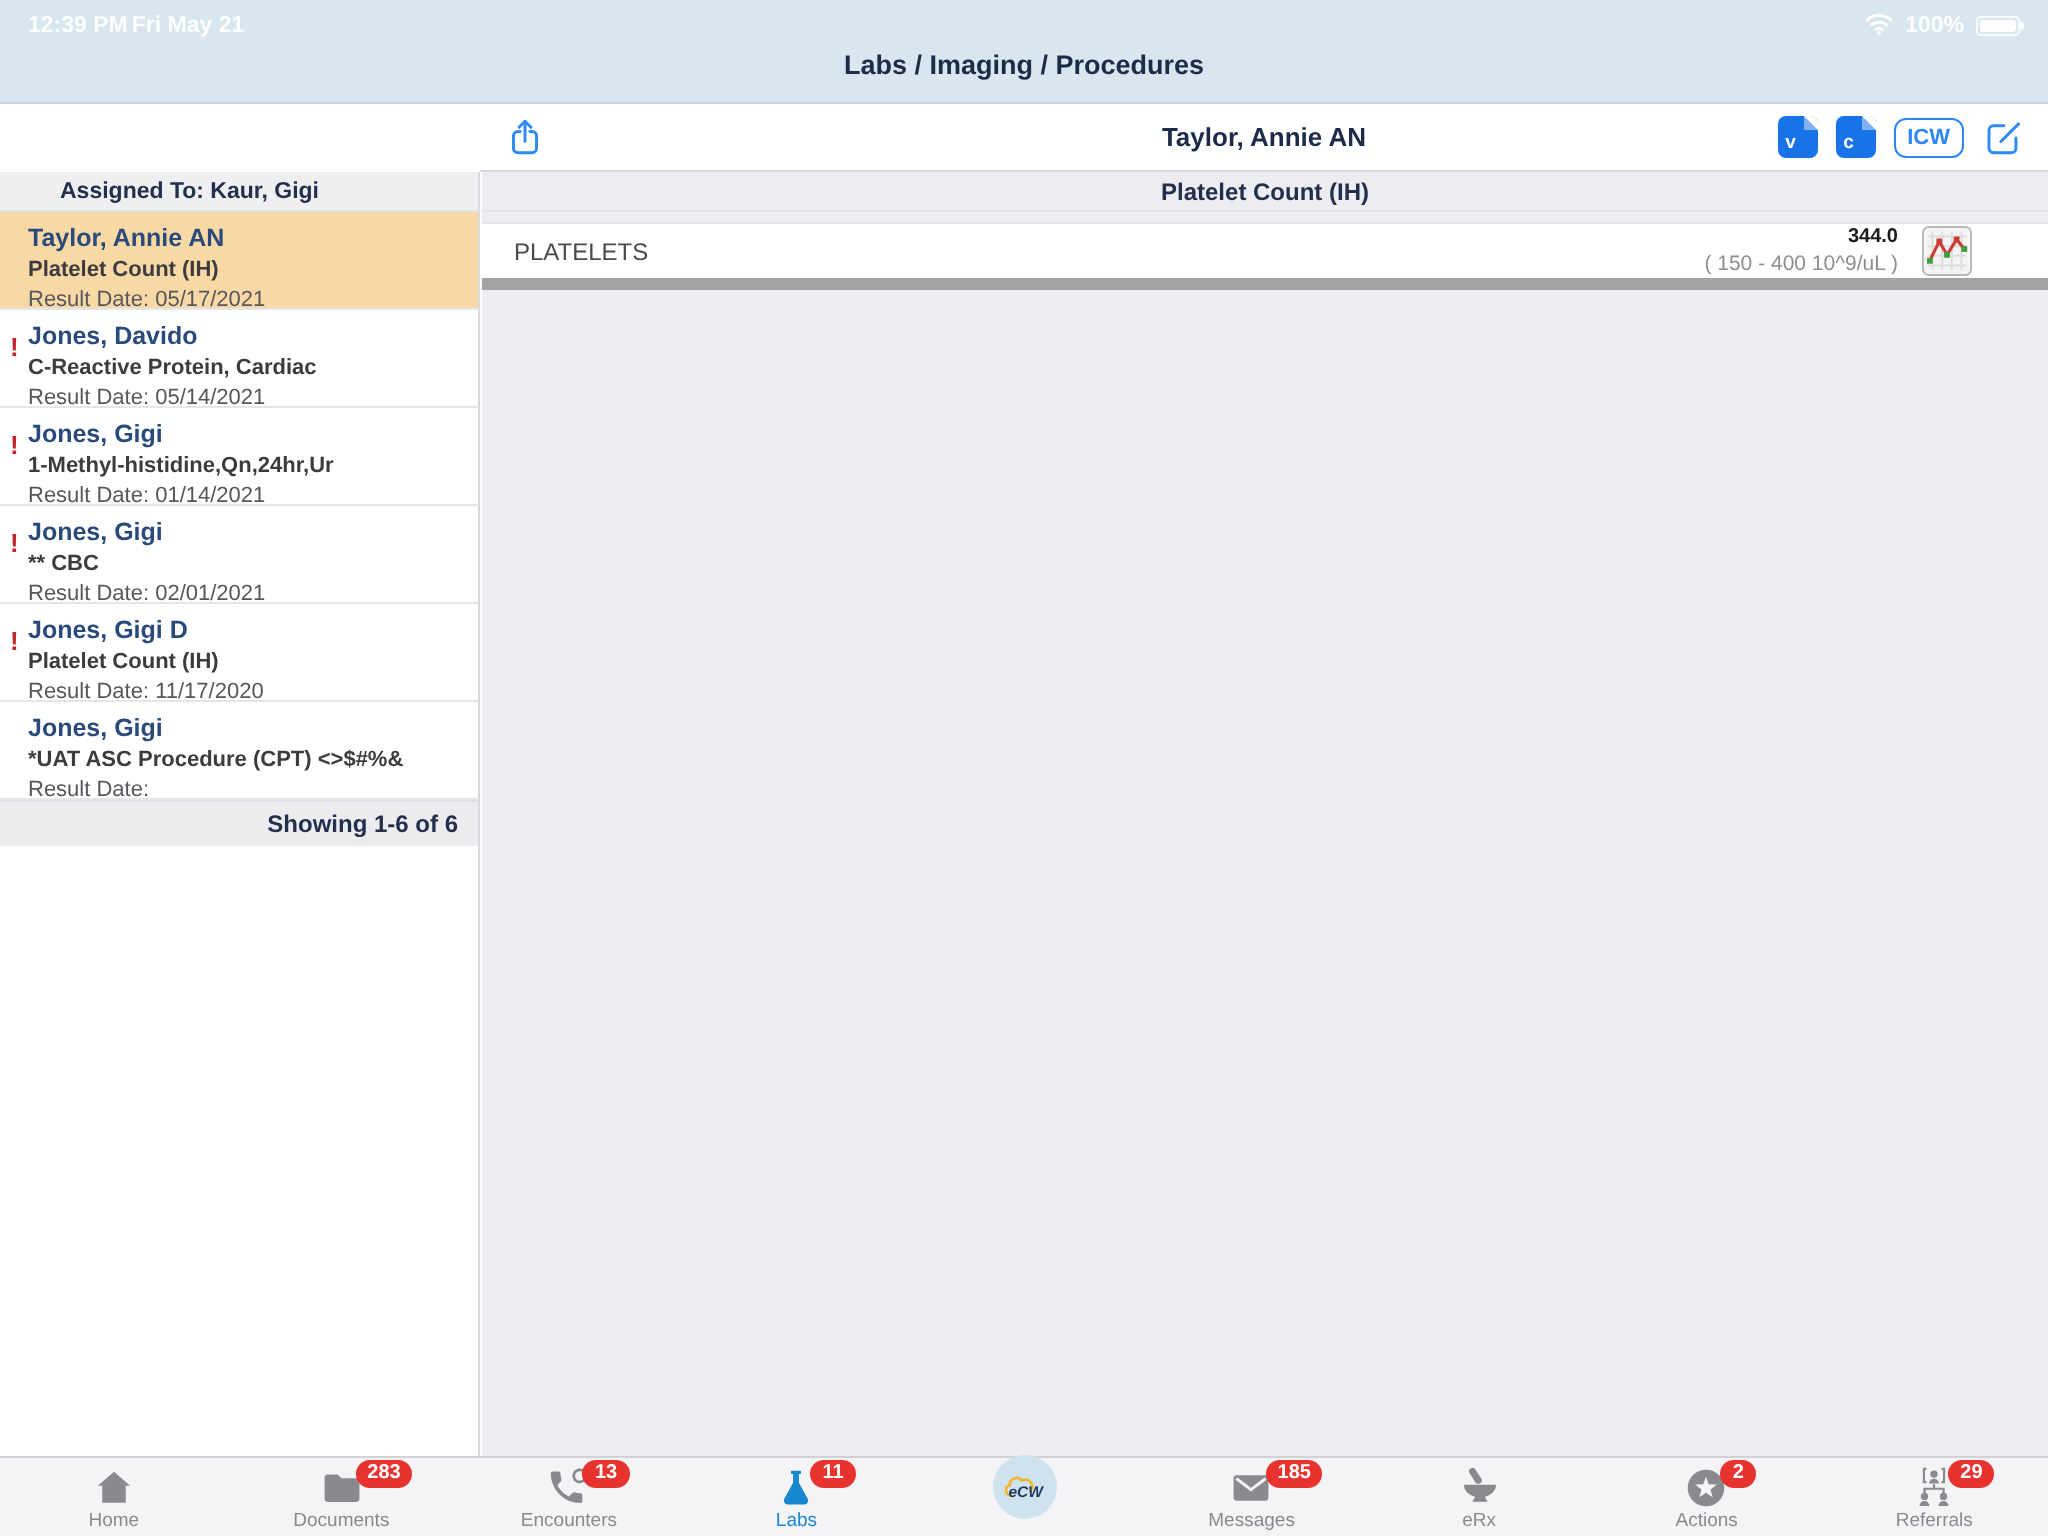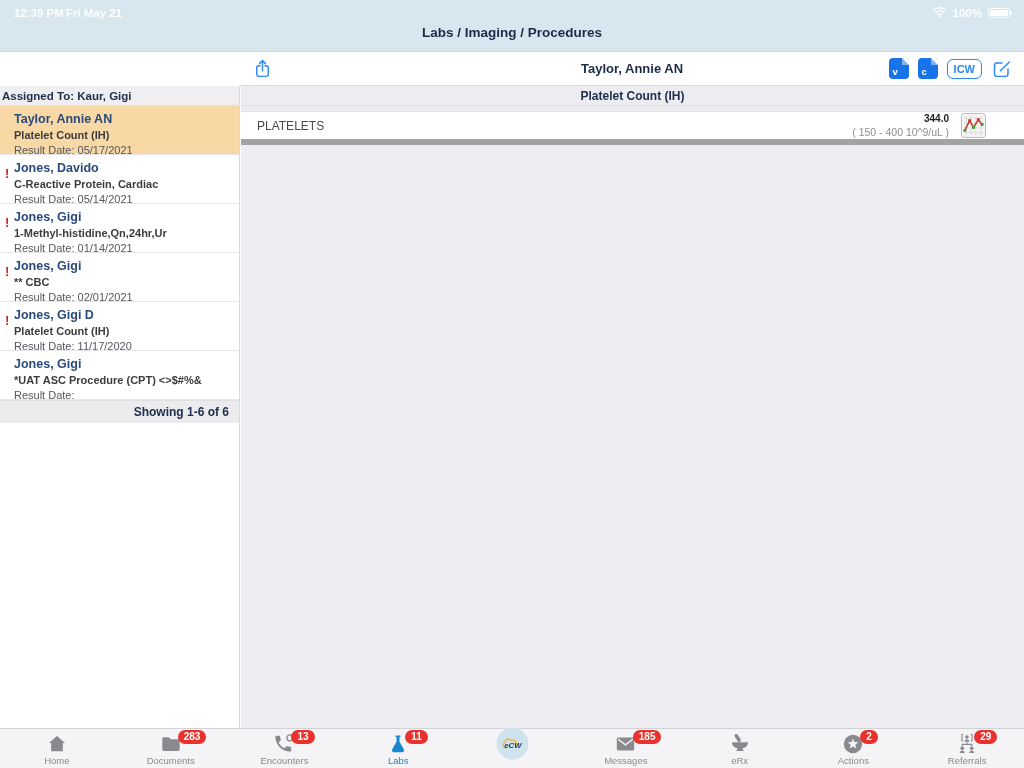--- a/index.html
+++ b/index.html
@@ -36,21 +36,21 @@
              color:#fff; font-size:9.5px; font-weight:700; display:flex; align-items:flex-end; padding:2px 4px; cursor:pointer; }
   .docicon:before { content:""; position:absolute; top:0; right:0;
                     border-top:7px solid #fff; border-left:7px solid rgba(255,255,255,.45); }
   .icw-btn { border:1.5px solid #2e86f0; color:#2e86f0; background:#fff; border-radius:6px;
              font-family:"Liberation Sans",sans-serif; font-size:11px; font-weight:700; padding:3px 6px; cursor:pointer; }
   .iconbtn { display:flex; align-items:center; cursor:pointer; background:none; border:none; padding:0; }
 
   
   .sidebar { position:absolute; left:0; top:86px; width:240px; height:642px; background:#fff; border-right:1px solid #d9d9de; }
   .assigned { height:20px; background:#efeff2; border-bottom:1px solid #e2e2e6; display:flex; align-items:center;
-              padding:0 2px; font-size:11.5px; font-weight:700; color:#22304e; }
+              padding:0 30px; font-size:11.5px; font-weight:700; color:#22304e; }
   .lab-item { position:relative; height:49px; padding:6px 10px 0 14px; background:#fff; border-bottom:1px solid #e6e6ea; cursor:pointer; }
   .lab-item.selected { background:var(--selected-bg,#f8d8a5); }
   .lab-item .alert { position:absolute; left:5px; top:11px; color:#c3272b; font-size:13px; font-weight:800; }
   .lab-item .pname { font-size:12.5px; font-weight:700; color:#2a4a7b; line-height:15px; }
   .lab-item .tname { font-size:11px; font-weight:700; color:#3c3c40; line-height:14px; margin-top:1px; }
   .lab-item .rdate { font-size:11px; color:#56565c; line-height:14px; margin-top:1px; }
   .sidebar-footer { height:23px; background:#ececee; border-top:1px solid #e0e0e4; display:flex; align-items:center;
                     justify-content:flex-end; padding:0 10px; font-size:12px; font-weight:700; color:#22304e; }
 
   

